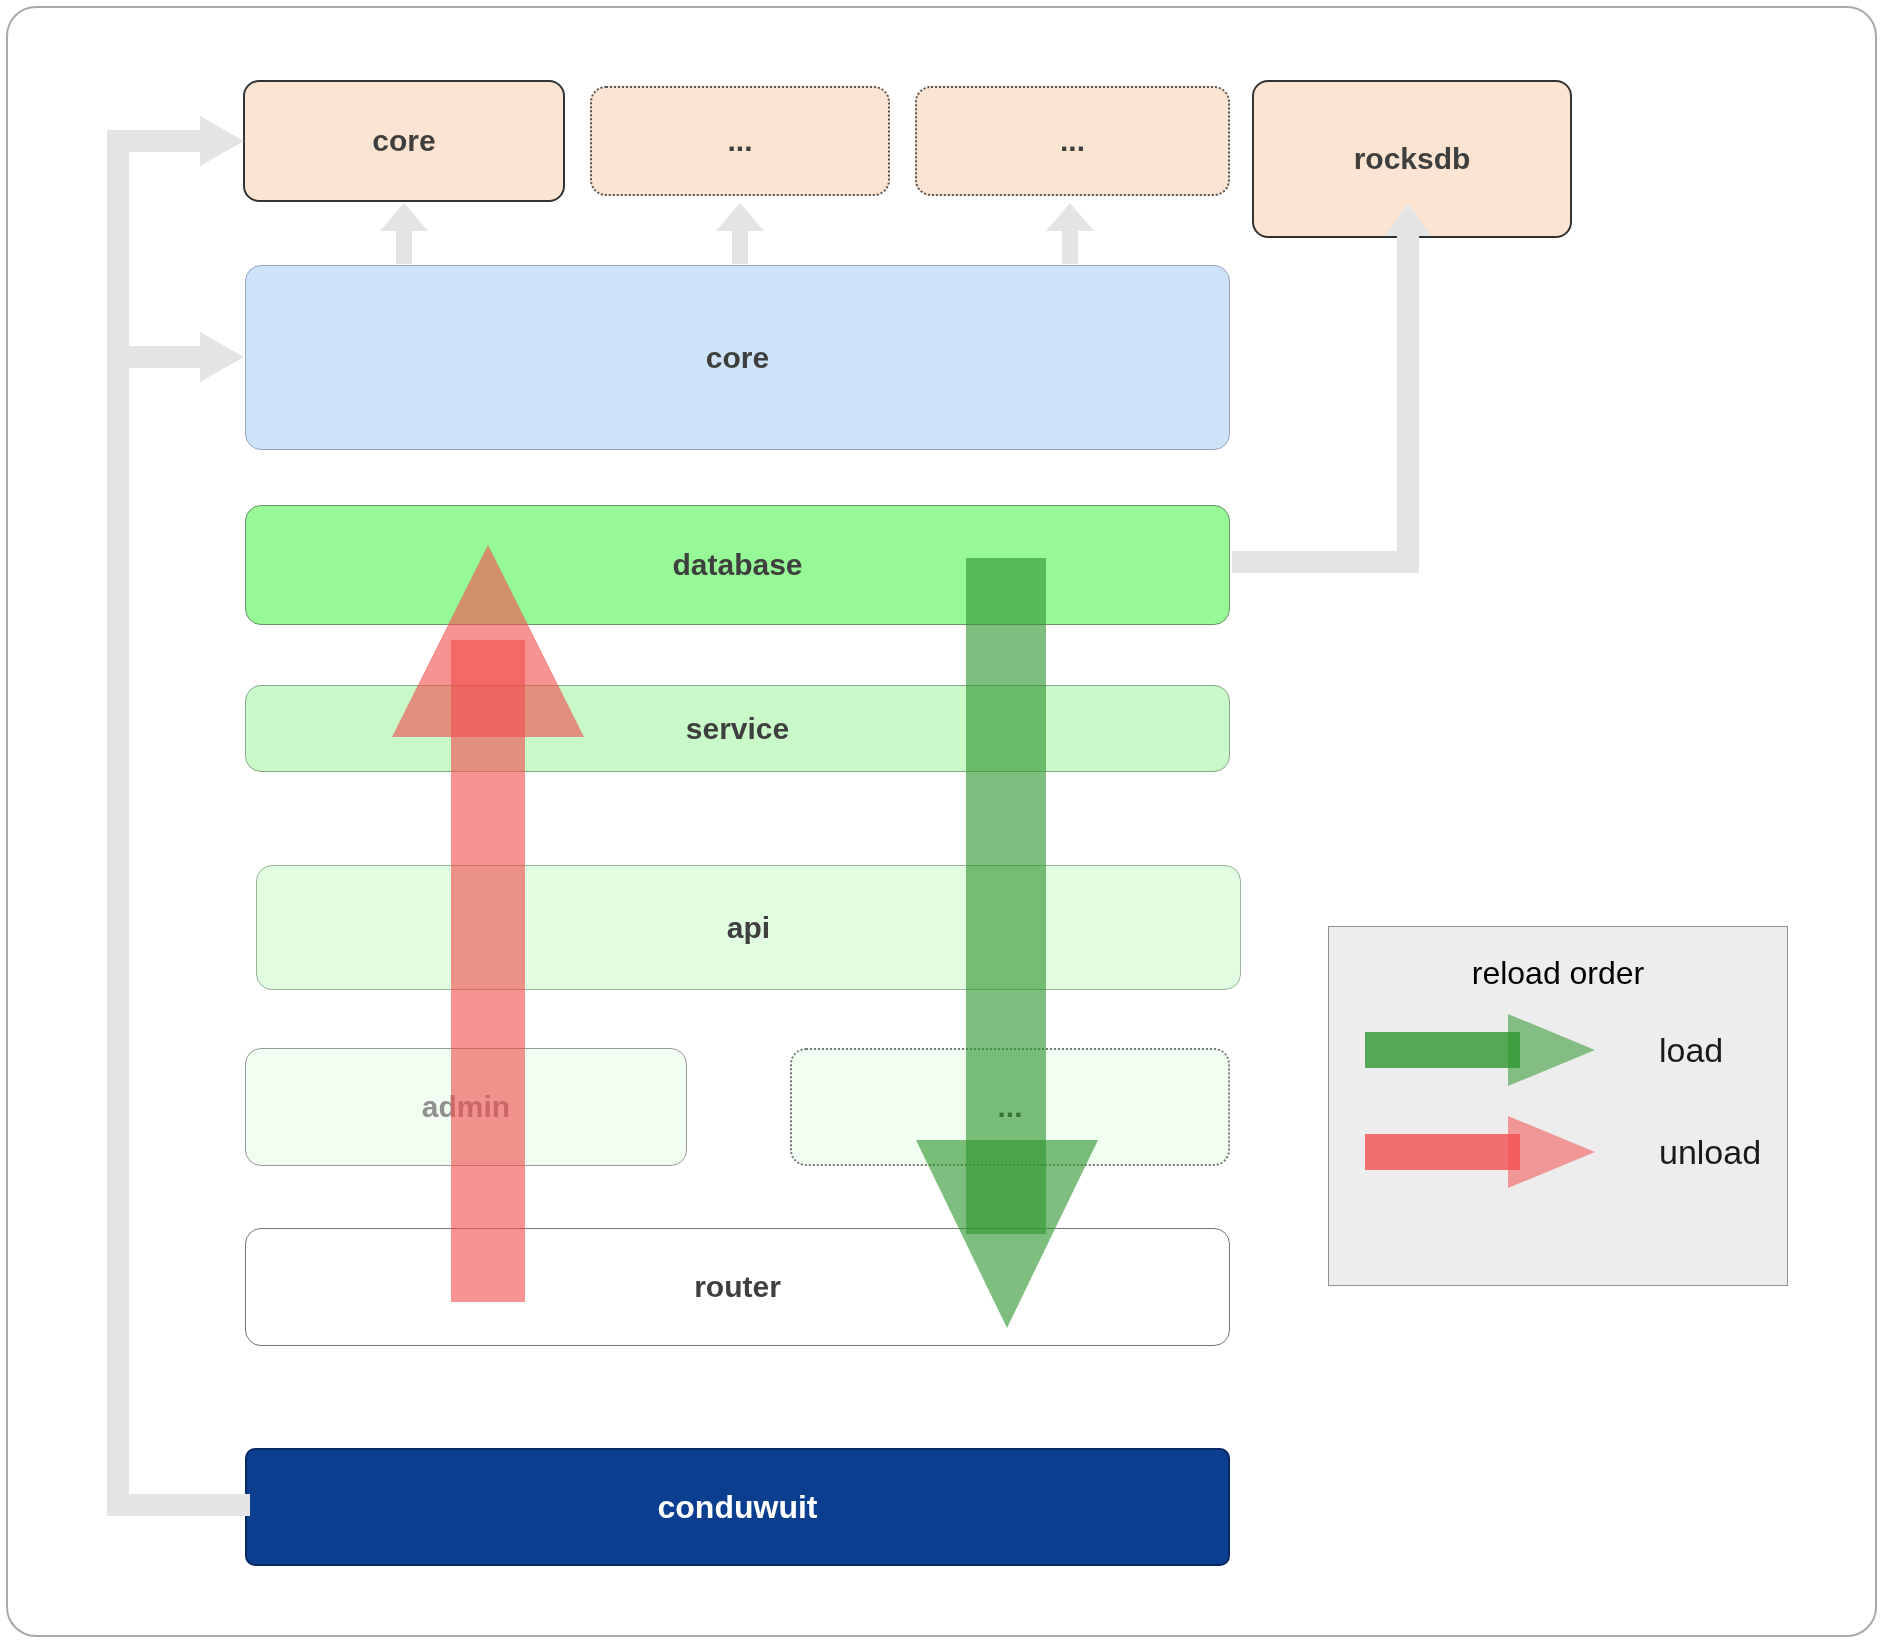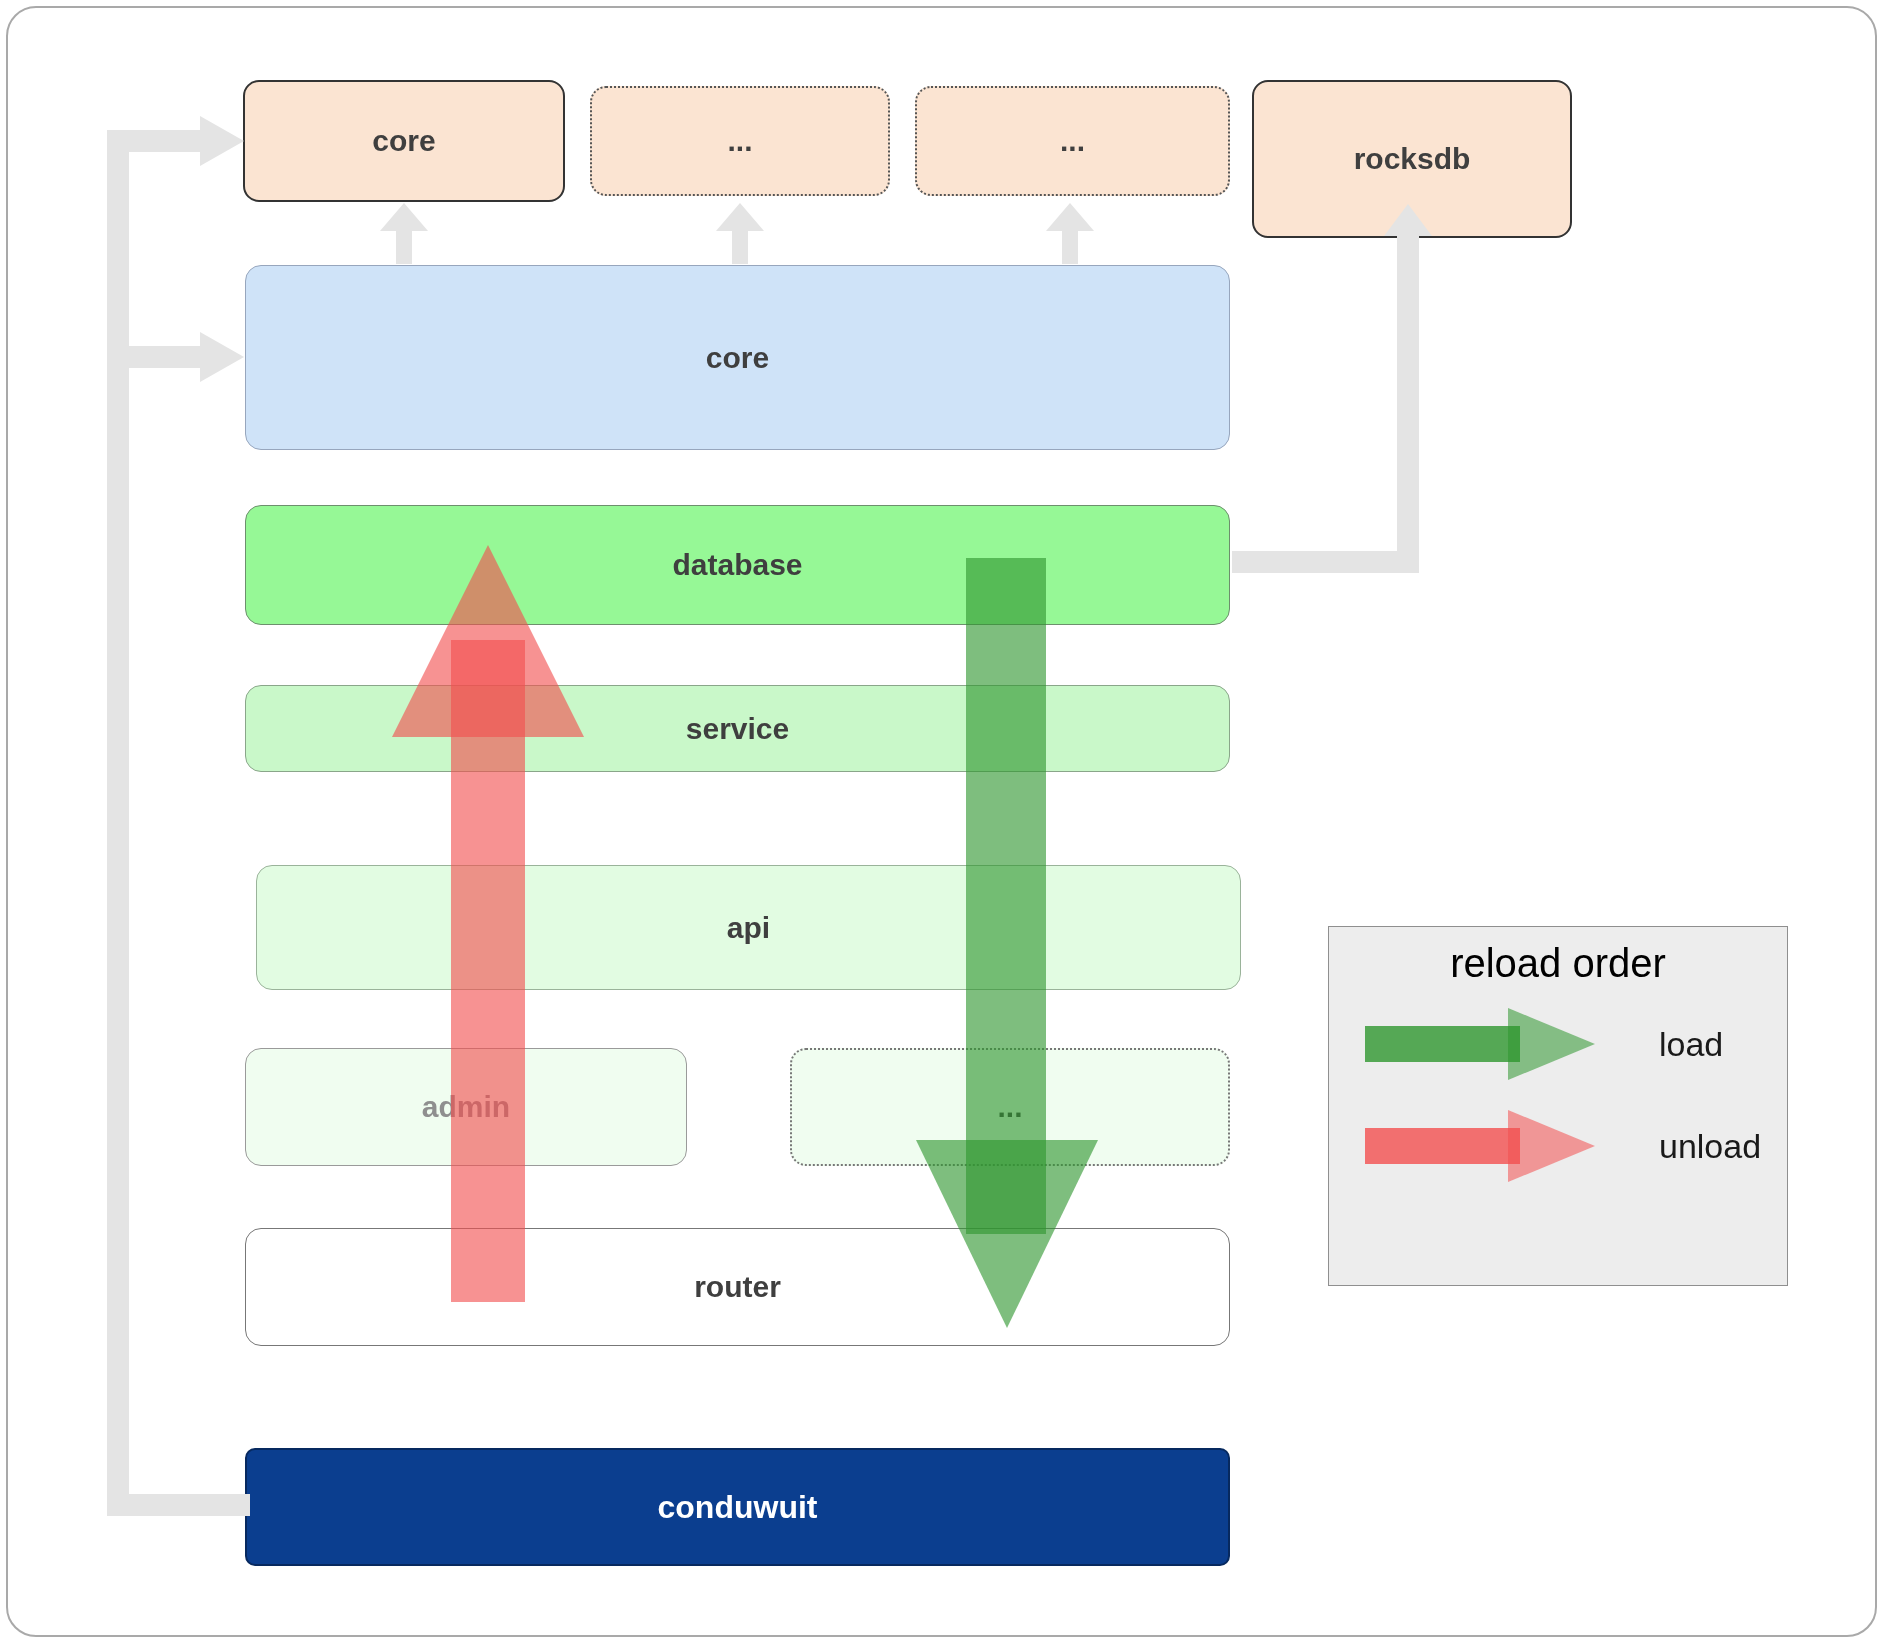--- a/index.html
+++ b/index.html
@@ -53,23 +53,23 @@
   .legend {
     position: absolute;
     left: 1328px; top: 926px;
     width: 460px; height: 360px;
     background: #ededed;
     border: 1px solid #8f8f8f;
     z-index: 3;
     box-sizing: border-box;
   }
   .legend-title {
-    margin-top: 14px;
+    margin-top: 28px;
     text-align: center;
-    font-size: 40px;
+    font-size: 32px;
     font-weight: 500;
     color: #000000;
   }
   .legend-row {
     display: flex;
     align-items: center;
     padding-left: 34px;
     margin-top: 14px;
     height: 88px;
     gap: 28px;

